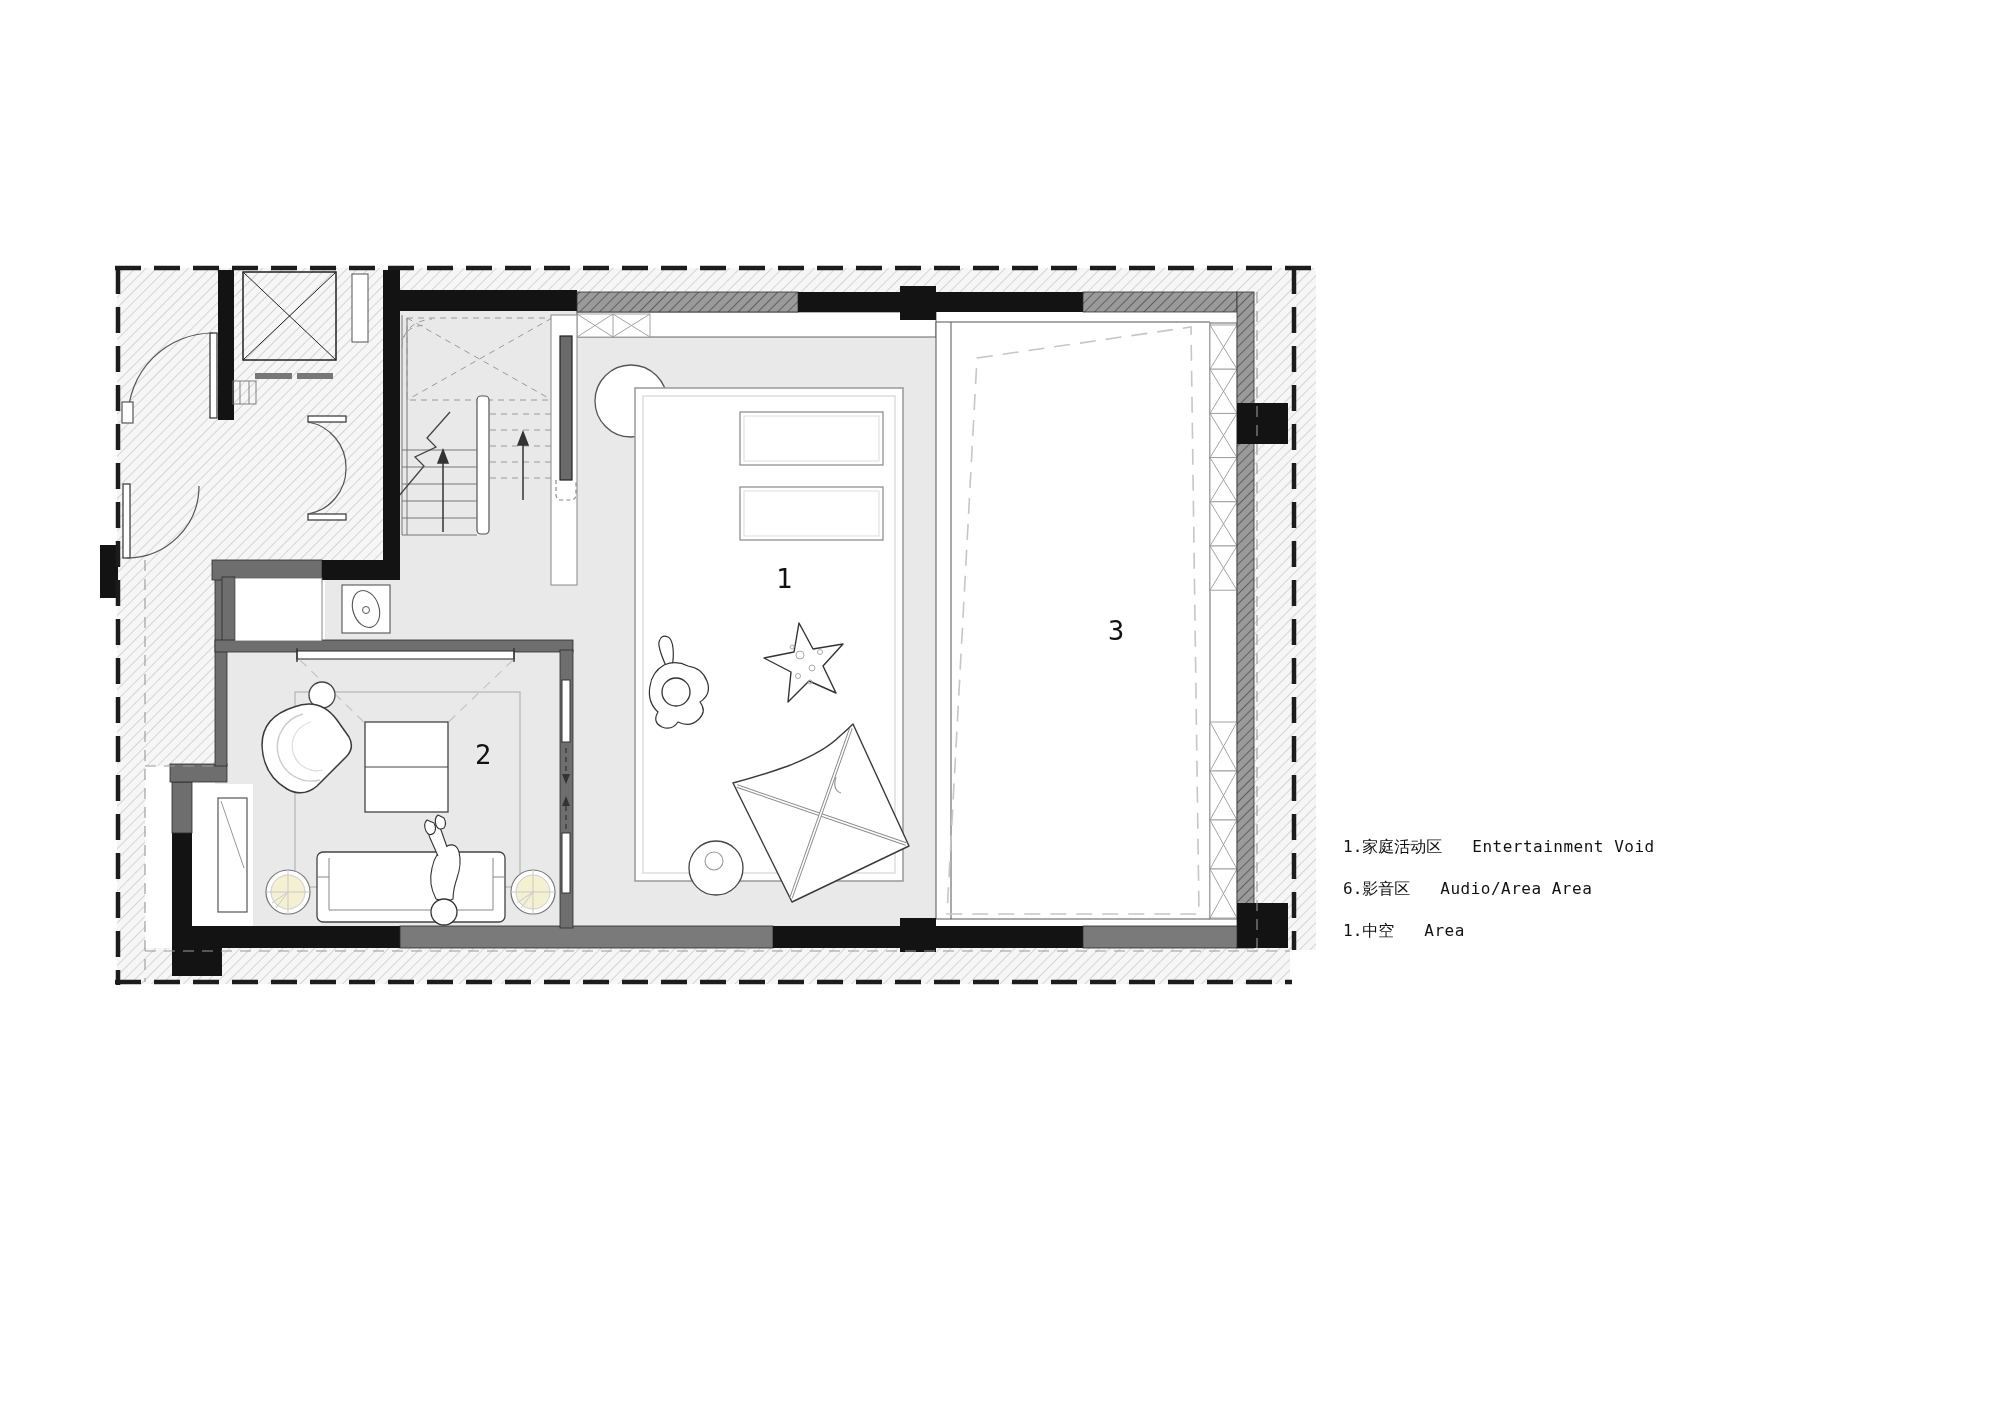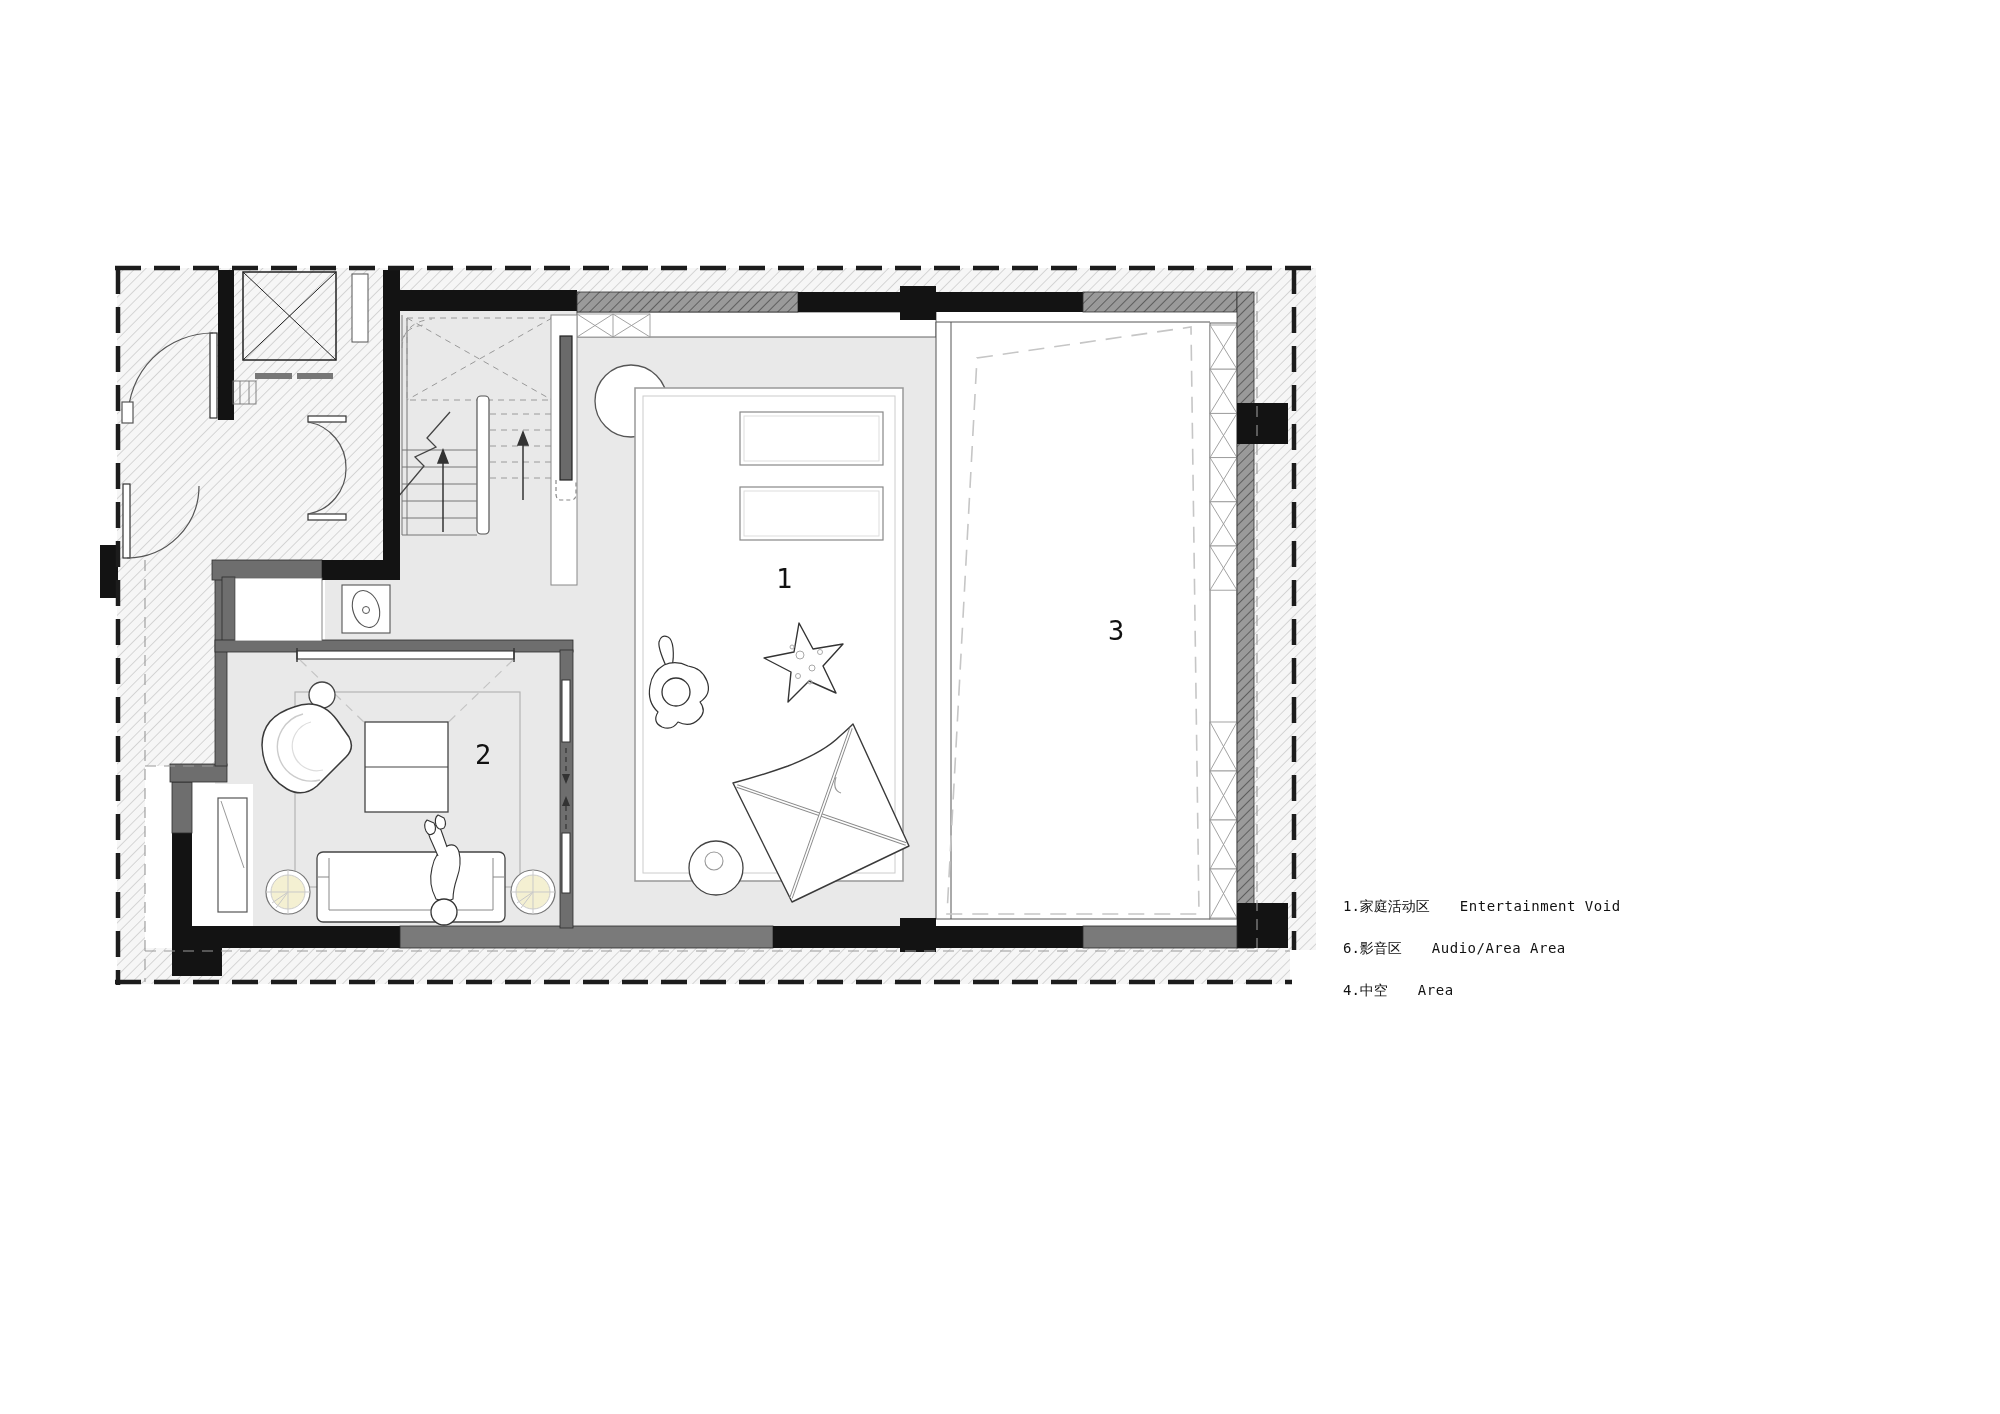--- a/index.html
+++ b/index.html
@@ -9,21 +9,21 @@
   *{box-sizing:border-box}
   body{margin:0;background:#ffffff;font-family:"DejaVu Sans Mono","Liberation Mono",monospace}
   .page{position:relative;width:2000px;height:1414px;background:#ffffff;overflow:hidden}
   .plan-svg{position:absolute;left:0;top:0}
   .floor{fill:var(--floor)}
   .wallDark{fill:var(--wall-dark);stroke:#2c2c2c;stroke-width:.8}
   .wallBlack{fill:var(--wall-black)}
   .wallGray{fill:var(--wall-gray);stroke:#2c2c2c;stroke-width:.8}
   .white{fill:#ffffff}
   .roomLabel{font-family:"DejaVu Sans Mono","Liberation Mono",monospace;font-size:27px;fill:#111}
-  .legend{position:absolute;left:1343px;top:885px;color:#111;font-size:14px;line-height:42px;white-space:nowrap}
+  .legend{position:absolute;left:1343px;top:826px;color:#111;font-size:16px;line-height:42px;white-space:nowrap}
   .legend-row{display:flex}
   .legend-en{margin-left:30px;letter-spacing:.5px}
 </style>
 </head>
 <body>
 
 <div class="page">
 
 <svg class="plan-svg" width="2000" height="1414" viewBox="0 0 2000 1414" xmlns="http://www.w3.org/2000/svg">
   <defs>
@@ -382,18 +382,18 @@
 <div class="legend">
   <div class="legend-row">
     <span class="legend-zh">1.家庭活动区</span>
     <span class="legend-en">Entertainment Void</span>
   </div>
   <div class="legend-row">
     <span class="legend-zh">6.影音区</span>
     <span class="legend-en">Audio/Area Area</span>
   </div>
   <div class="legend-row">
-    <span class="legend-zh">4.中空</span>
+    <span class="legend-zh">1.中空</span>
     <span class="legend-en">Area</span>
   </div>
 </div>
 
 </div>
 
 </body></html>

